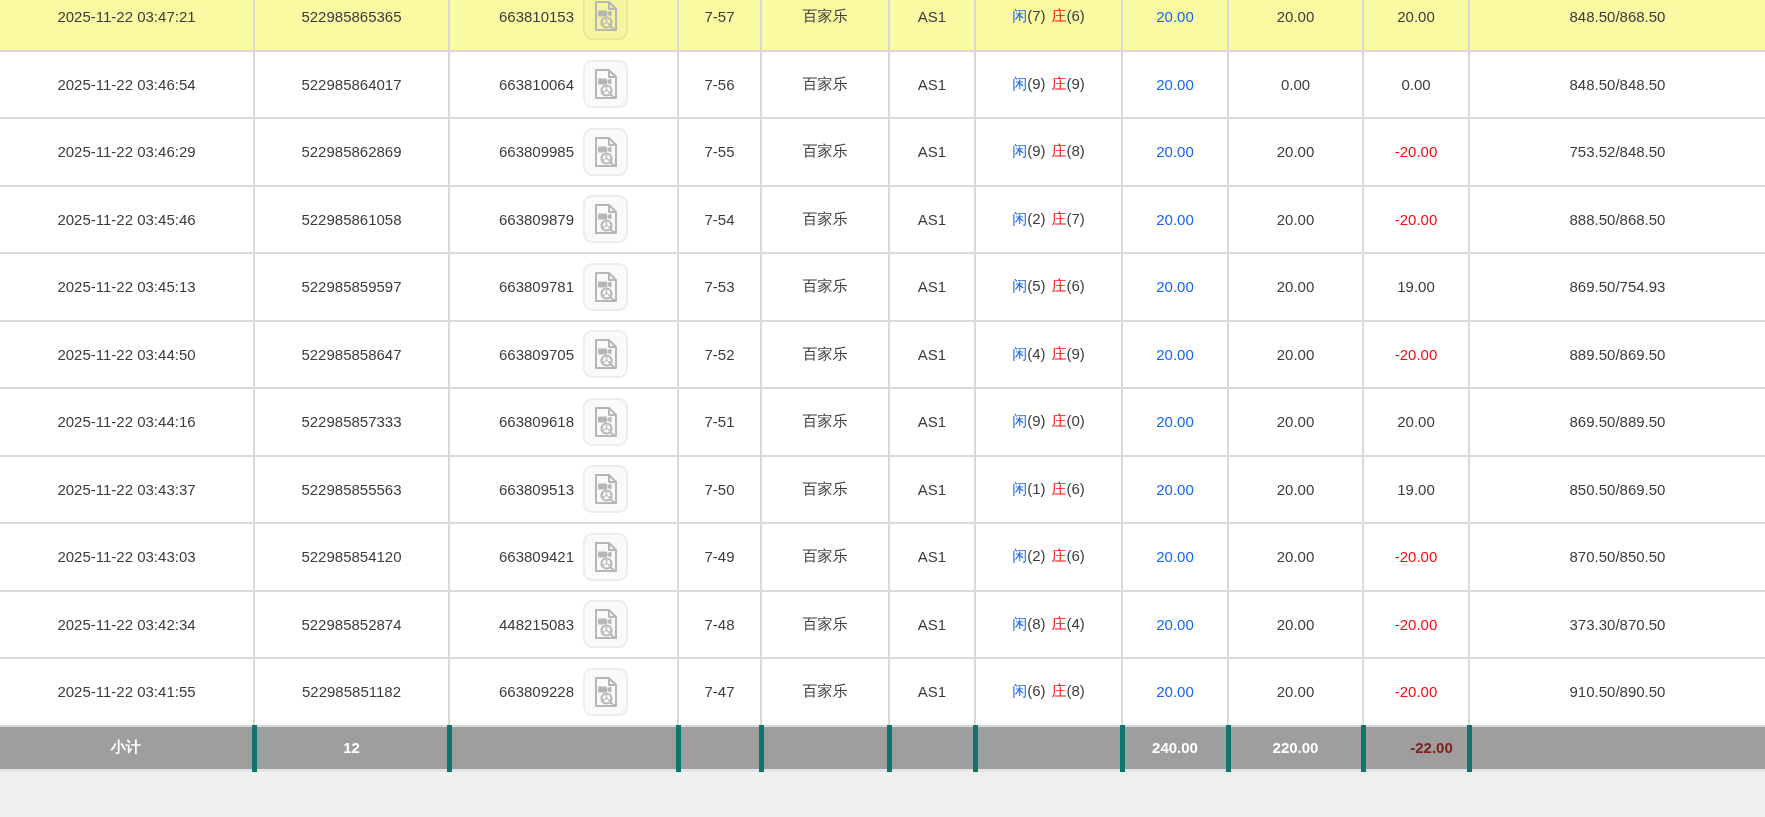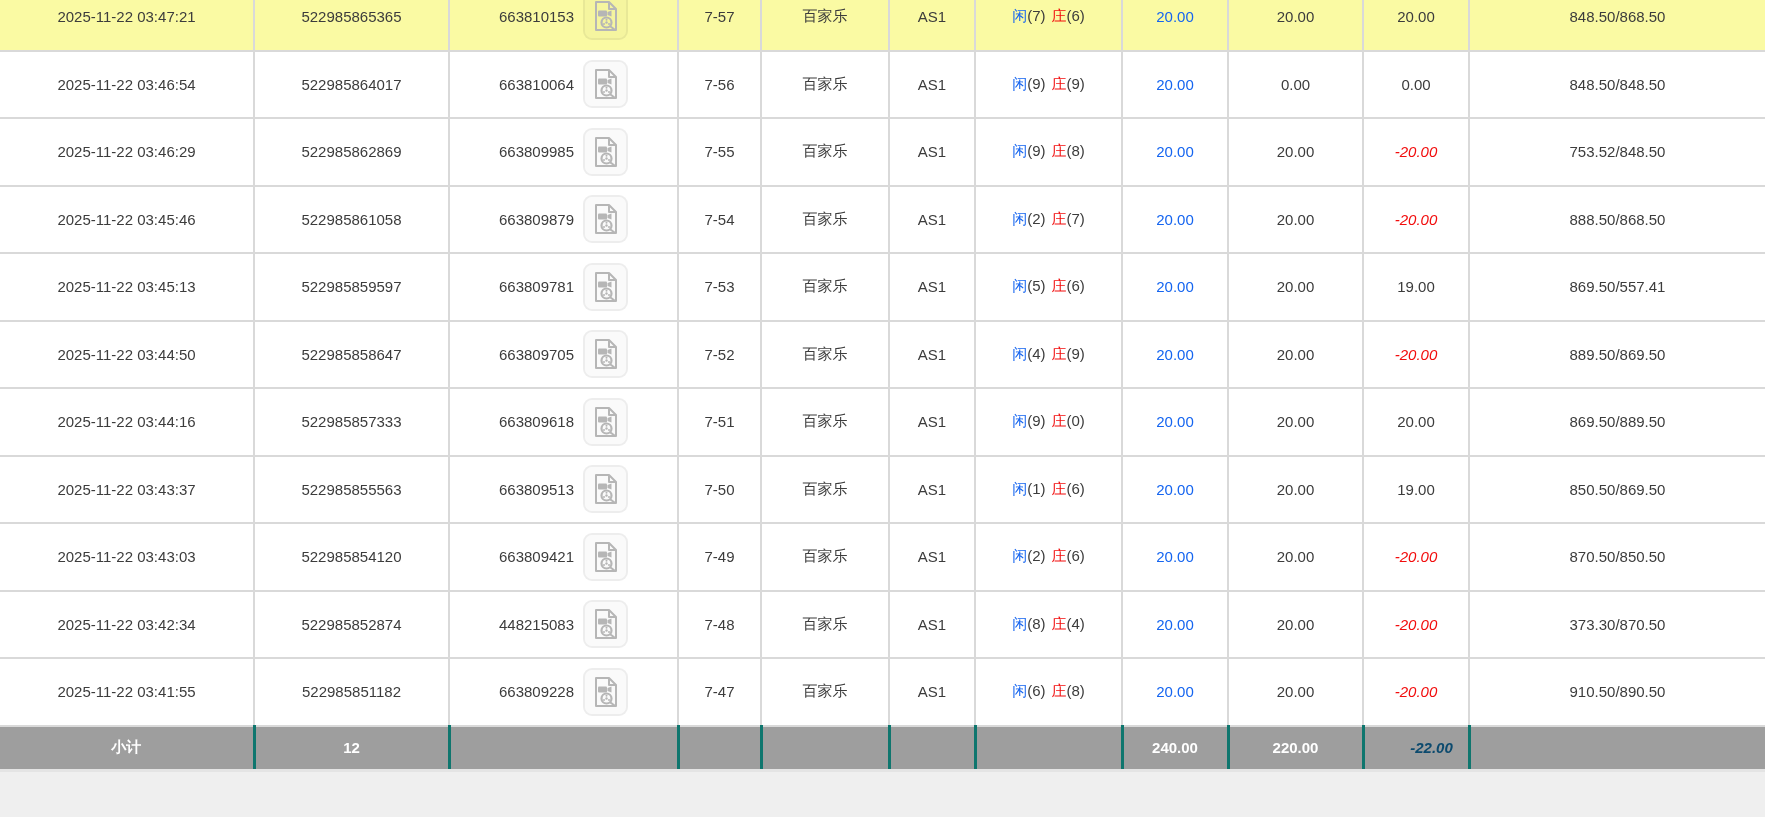--- a/index.html
+++ b/index.html
@@ -52,35 +52,35 @@
     border: 2px solid rgba(0,0,0,0.055);
     background: rgba(0,0,0,0.018);
     display: flex;
     align-items: center;
     justify-content: center;
     padding: 0;
     cursor: pointer;
   }
 
   .blue { color: #1565f0; }
-  .neg  { color: #f20d0d; font-style: italic; }
+  .neg  { color: #f20d0d; }
   .result .p-label { color: #1565f0; }
   .result .b-label { color: #f20d0d; margin-left: 6px; }
   .result .score { color: #3c3c3c; }
 
   tr.footer-row { height: 44.5px; }
   tr.footer-row td {
     background: #9e9e9e;
     color: #ffffff;
     font-weight: bold;
-    border-right: 3px solid #0f766e;
+    border-right: 5px solid #0f766e;
     border-bottom: 3px solid #e4e4e4;
   }
   tr.footer-row td:last-child { border-right: none; }
-  tr.footer-row td.neg { color: #0c4a6e; padding-left: 31px; }
+  tr.footer-row td.neg { color: #7f1d1d; padding-left: 31px; }
 </style>
 </head>
 <body>
 
 <div class="screen">
   <table class="records">
     <colgroup>
       <col style="width:254px">
         <col style="width:195px">
         <col style="width:229px">
@@ -250,21 +250,21 @@
     </td>
     <td>7-53</td>
     <td>百家乐</td>
     <td>AS1</td>
     <td class="result">
       <span class="p-label">闲</span><span class="score">(5)</span><span class="b-label">庄</span><span class="score">(6)</span>
     </td>
     <td class="blue">20.00</td>
     <td>20.00</td>
     <td>19.00</td>
-    <td>869.50/557.41</td>
+    <td>869.50/754.93</td>
   </tr>
         <tr class="data-row">
     <td>2025-11-22 03:44:50</td>
     <td>522985858647</td>
     <td>
       <span class="round-inner">
         <span>663809705</span>
         <button class="video-btn">
           <svg width="28" height="32" viewBox="0 0 28 32" fill="none">
             <path d="M4 2 H17 L24 9 V30 H4 Z" stroke="#b6b6b6" stroke-width="2" stroke-linejoin="round"></path>

